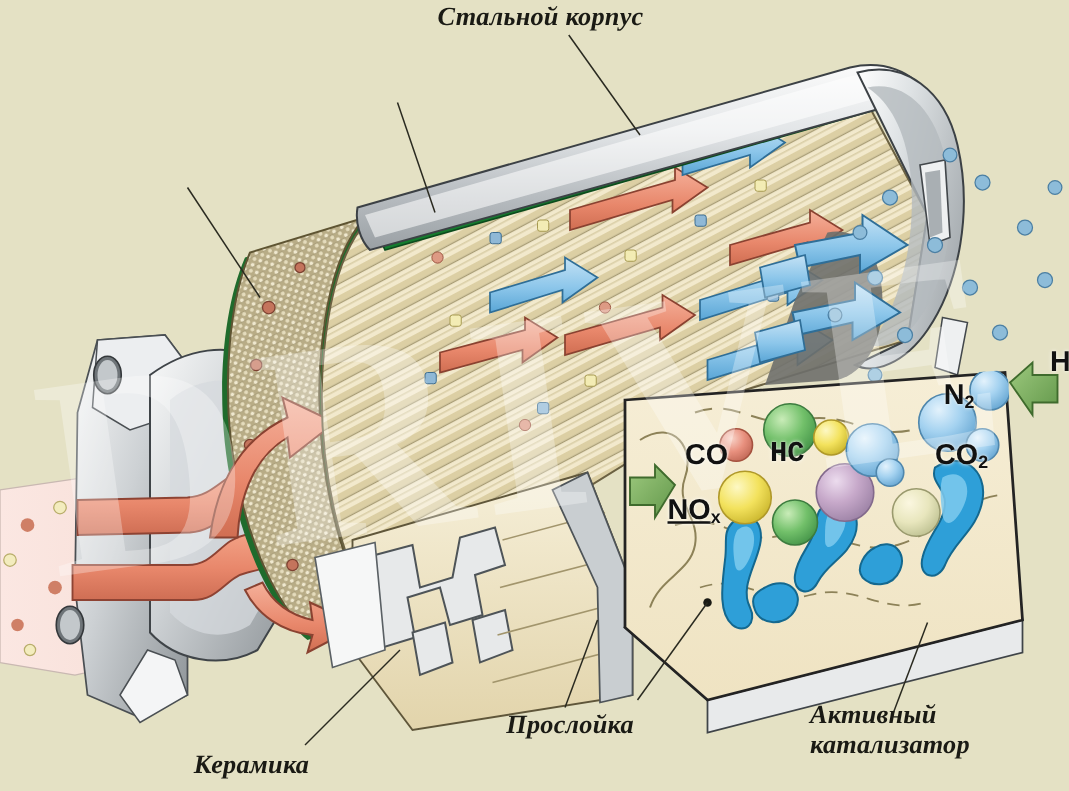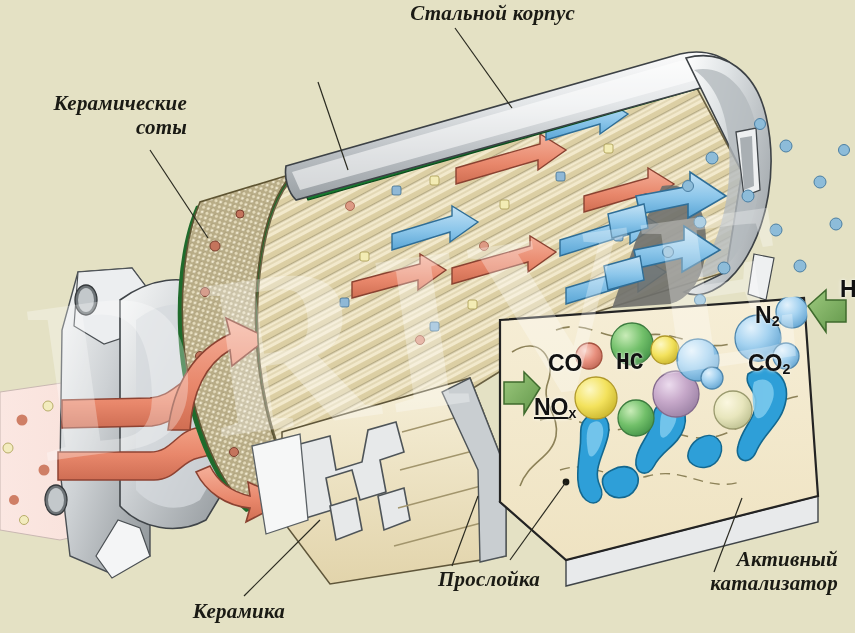--- a/index.html
+++ b/index.html
@@ -11,21 +11,21 @@
   }
   #stage{position:absolute;inset:0;width:855px;height:633px;}
   svg.layer{position:absolute;left:0;top:0;width:855px;height:633px;}
 
   .lbl{
     position:absolute;
     font-family:"Liberation Serif",serif;
     font-weight:700;font-style:italic;
     color:#1a1a14;
     line-height:1.12;
-    text-align:right;
+    text-align:left;
     white-space:pre-line;
     letter-spacing:.2px;
   }
   .lbl-title{font-size:21px;}
   .chem{
     position:absolute;
     font-family:"Liberation Sans",sans-serif;
     font-weight:700;font-style:normal;
     color:#111;
     font-size:23px;
@@ -415,28 +415,26 @@
       <path d="M714 572 L742 498"></path>
       <path d="M566 482 L510 560"></path>
     </g>
   </svg>
 
   <div class="wm">DRIVE</div>
 
   <div class="lbl lbl-title" style="left:350px;top:2px;width:225px;">Стальной корпус</div>
 
 
-  <div class="lbl lbl-title" style="left:2px;top:92px;width:185px;">Керамические
-соты</div>
 
   <div class="lbl lbl-title" style="left:155px;top:600px;width:130px;">Керамика</div>
 
   <div class="lbl lbl-title" style="left:405px;top:568px;width:135px;">Прослойка</div>
 
-  <div class="lbl lbl-title" style="left:648px;top:548px;width:190px;">Активный
+  <div class="lbl lbl-title" style="left:648px;top:560px;width:190px;">Активный
 катализатор</div>
 
   <div class="chem" style="left:548px;top:352px;">
     <span>CO</span>
   </div>
 
   <div class="chem" style="left:616px;top:352px;font-family:Liberation Mono, monospace;">
     <span>HC</span>
   </div>
 

